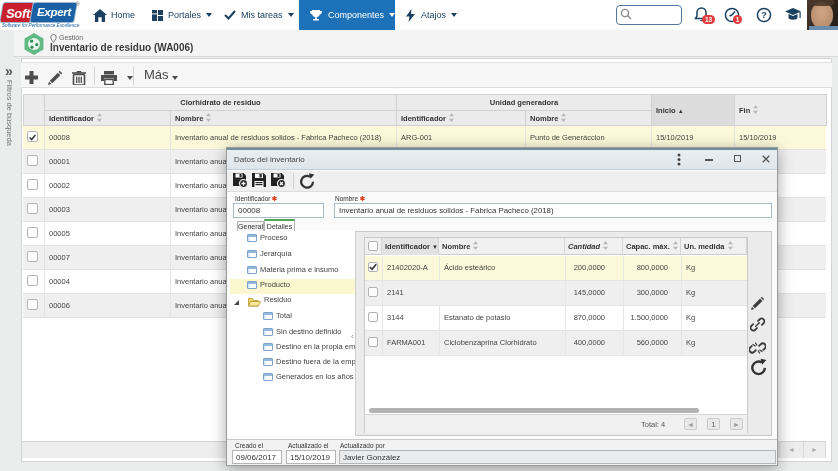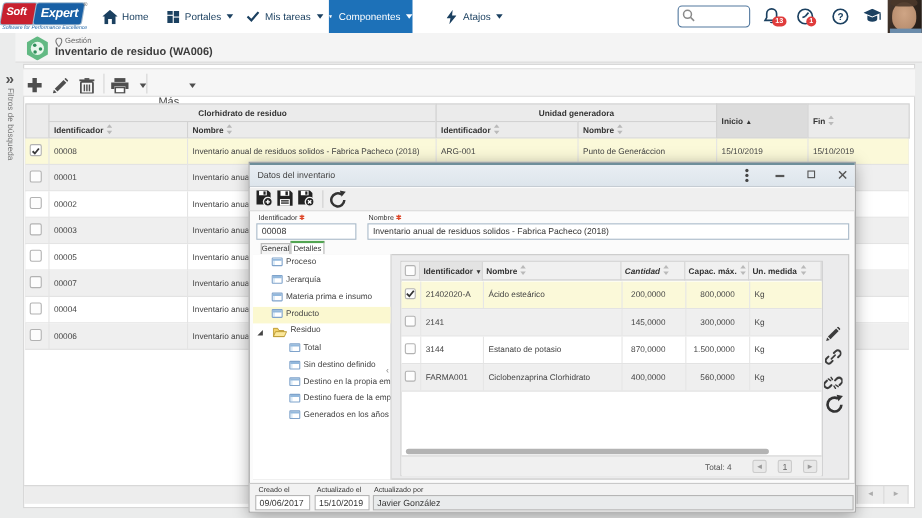--- a/index.html
+++ b/index.html
@@ -24,21 +24,21 @@
 .ihead { position:absolute; top:0; height:17px; line-height:17px; font-weight:bold; font-size:7.5px; color:#333; padding-left:3px; border-right:1px solid #d5d5d5; white-space:nowrap; overflow:hidden; }
 .irow { position:absolute; left:0; width:382px; height:25px; border-bottom:1px solid #e3e3e3; box-sizing:border-box; }
 .icell { position:absolute; top:0; height:24px; line-height:24px; padding-left:4px; white-space:nowrap; overflow:hidden; border-left:1px solid #e6e6e6; }
 </style>
 </head>
 <body>
 <div id="navbar">
 
   <div class="abs" style="left:2px;top:3px;width:30px;height:19px;background:#c8202f;transform:skewX(-10deg);border-radius:2px;box-shadow:0 0 0 1px #9db6cc;"></div>
   <div class="abs" style="left:32px;top:3px;width:43px;height:19px;background:#1960a5;transform:skewX(-10deg);border-radius:2px;box-shadow:0 0 0 1px #9db6cc;"></div>
-  <div class="abs" style="left:6px;top:6px;color:#fff;font-style:italic;font-weight:bold;font-size:10px;letter-spacing:-0.3px;">Soft</div>
+  <div class="abs" style="left:6px;top:6px;color:#fff;font-style:italic;font-weight:bold;font-size:13px;letter-spacing:-0.3px;">Soft</div>
   <div class="abs" style="left:37px;top:6px;color:#fff;font-style:italic;font-weight:bold;font-size:11.5px;letter-spacing:-0.3px;">Expert</div>
   <div class="abs" style="left:76px;top:1px;color:#666;font-size:5px;">®</div>
   <div class="abs" style="left:2px;top:23px;color:#1960a5;font-style:italic;font-size:6px;white-space:nowrap;transform:scale(0.78);transform-origin:0 0;">Software for Performance Excellence</div>
 
   <div class="navitem" style="left:93px;">
     <svg width="14" height="13" viewBox="0 0 14 13">
         <path d="M7 0 L14 6 12 6 12 13 8.7 13 8.7 8.2 5.3 8.2 5.3 13 2 13 2 6 0 6 Z" fill="#1b4060"></path>
       </svg>
     <span style="margin-left:4px;">Home</span>
   </div>
@@ -52,21 +52,21 @@
     <span style="margin-left:5px;">Portales</span>
       <span class="caret"></span>
   </div>
   <div class="navitem" style="left:224px;">
     <svg width="12" height="10" viewBox="0 0 12 10">
         <path d="M1 5 L4.5 8.5 11 1" stroke="#1b4060" stroke-width="2" fill="none"></path>
       </svg>
     <span style="margin-left:5px;">Mis tareas</span>
       <span class="caret"></span>
   </div>
-  <div class="navitem" style="left:299px;width:76px;background:#1d71b8;color:#fff;justify-content:flex-end;">
+  <div class="navitem" style="left:299px;width:96px;background:#1d71b8;color:#fff;justify-content:flex-end;">
     <svg width="12" height="12" viewBox="0 0 12 12">
         <path d="M2 1 L10 1 10 4 C10 6.5 8.5 8 6.8 8.3 L6.8 10 9 10 9 11.4 3 11.4 3 10 5.2 10 5.2 8.3 C3.5 8 2 6.5 2 4 Z M0 2 L2 2 2 5.5 C0.7 5 0 3.5 0 2 Z M12 2 L10 2 10 5.5 C11.3 5 12 3.5 12 2 Z" fill="#fff"></path>
       </svg>
     <span style="margin-left:6px;">Componentes</span>
       <span class="caret" style="border-top-color:#fff;"></span>
   </div>
   <div class="navitem" style="left:406px;">
     <svg width="9" height="13" viewBox="0 0 9 13">
         <path d="M5.5 0 L0 7.5 3.5 7.5 2.5 13 9 5 5 5 Z" fill="#1b4060"></path>
       </svg>
@@ -148,21 +148,21 @@
       <line x1="9.3" y1="5.8" x2="9.3" y2="12" stroke="#4e4e4e" stroke-width="1.3"></line>
     </svg>
   <div class="abs" style="left:73px;top:4px;height:18px;width:1px;background:#d5d5d5;"></div>
   <svg class="abs" style="left:80px;top:8px;" width="16" height="14" viewBox="0 0 16 14">
       <rect x="3" y="0" width="10" height="3.5" fill="#4e4e4e"></rect>
       <path d="M0 4 H16 V10 H13 V7.5 H3 V10 H0 Z" fill="#4e4e4e"></path>
       <rect x="3.8" y="8.5" width="8.4" height="5" fill="#fff" stroke="#4e4e4e" stroke-width="1.4"></rect>
     </svg>
   <span class="caret" style="position:absolute;left:101px;top:13px;border-top-color:#4e4e4e;"></span>
   <div class="abs" style="left:112px;top:4px;height:18px;width:1px;background:#d5d5d5;"></div>
-  <div class="abs" style="left:123px;top:24px;font-size:10px;color:#444;">Más</div>
+  <div class="abs" style="left:123px;top:4px;font-size:13px;color:#444;">Más</div>
   <span class="caret" style="position:absolute;left:146px;top:13px;border-top-color:#4e4e4e;"></span>
 </div>
 <div id="grid">
 
   <div class="ghead" style="left:23px;top:94px;width:22px;height:32px;"></div>
   <div class="ghead" style="left:44px;top:94px;width:353px;height:17px;text-align:center;line-height:16px;">Clorhidrato de residuo</div>
   <div class="ghead" style="left:44px;top:110px;width:127px;height:16px;line-height:15px;padding-left:4px;">Identificador <svg width="7" height="9" viewBox="0 0 7 9" style="vertical-align:-1px;">
         <path d="M3.5 0 L6 3.2 L1 3.2 Z" fill="#b9b9b9"></path>
         <path d="M3.5 9 L6 5.8 L1 5.8 Z" fill="#b9b9b9"></path>
       </svg></div>

